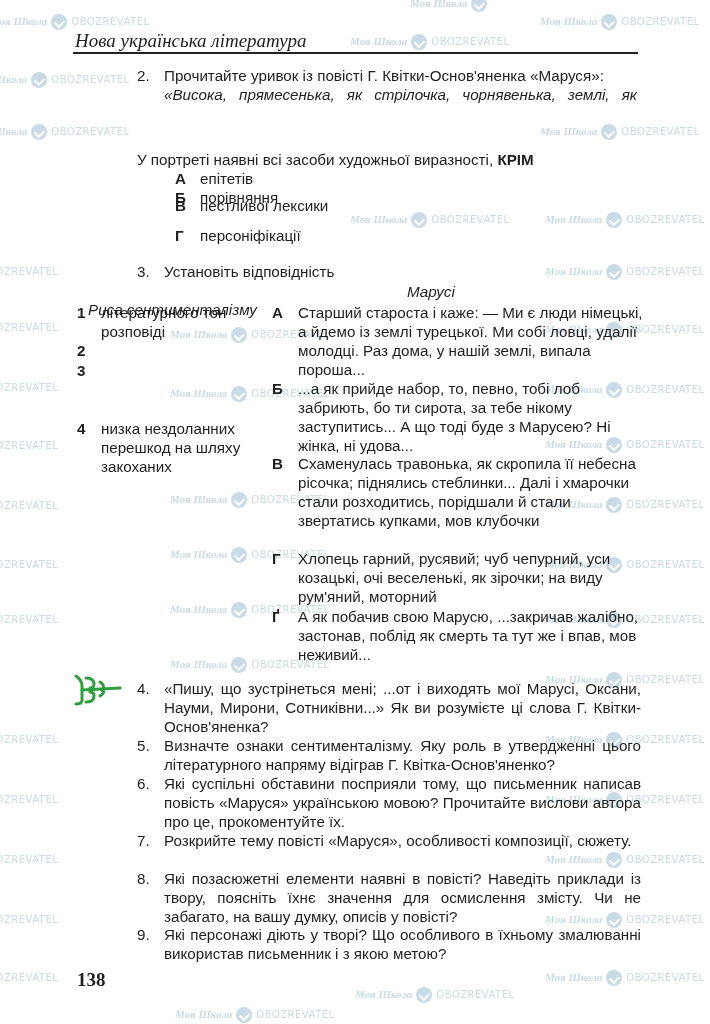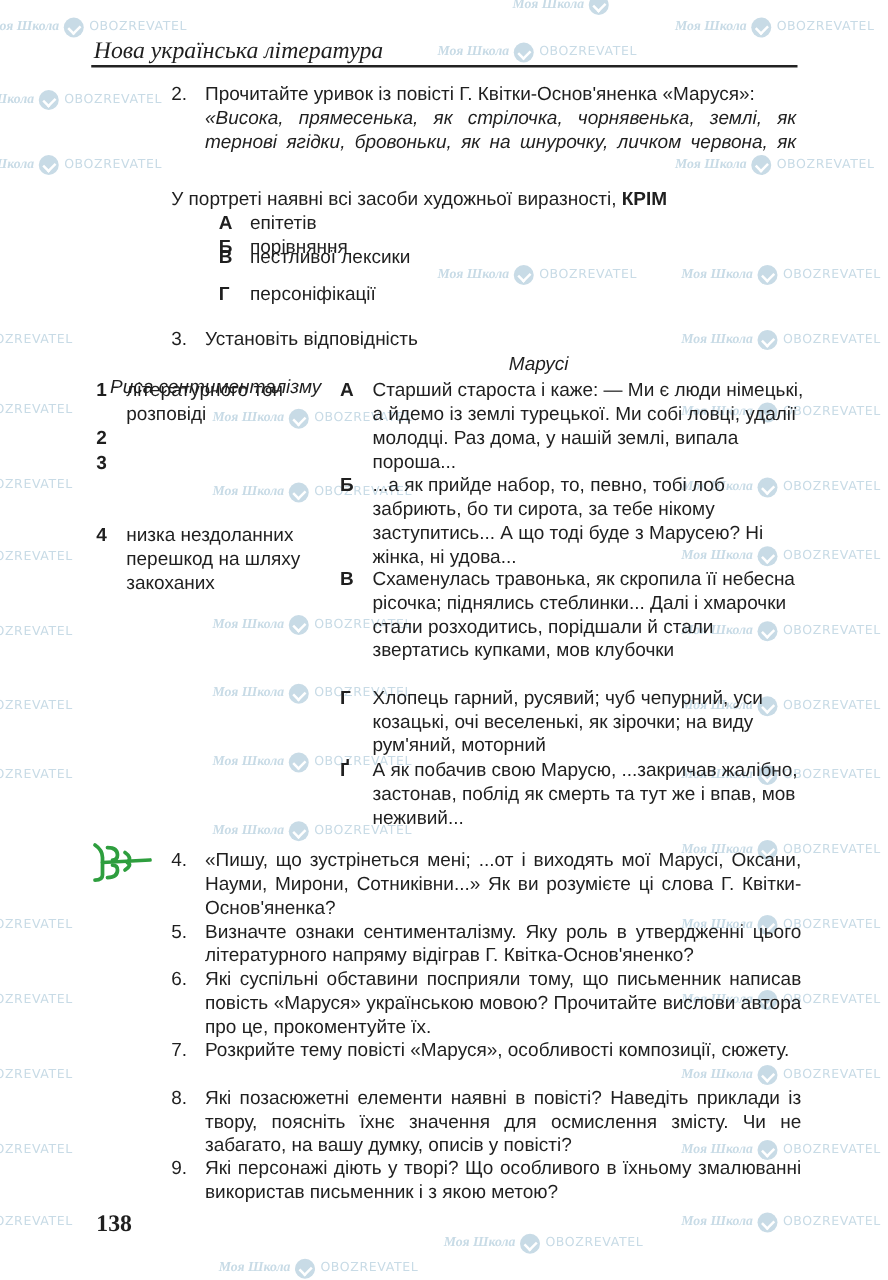--- a/index.html
+++ b/index.html
@@ -236,21 +236,20 @@
 
 <div class="header">
   <span class="title">Нова українська література</span>
 </div>
 
 <div class="q" style="top:66px">
   <span class="num">2.</span>
   <div class="body">
     <div>Прочитайте уривок із повісті Г. Квітки-Основ'яненка «Маруся»:</div>
     <div class="it" style="text-align:justify;text-align-last:justify">«Висока, прямесенька, як стрілочка, чорнявенька, землі, як</div>
-    <div class="it" style="text-align:justify;text-align-last:justify">тернові ягідки, бровоньки, як на шнурочку, личком червона, як</div>
   </div>
 </div>
 
 <div class="abs" style="left:137px;top:150px">
   <span>У портреті наявні всі засоби художньої виразності,</span>
   <span class="b">КРІМ</span>
 </div>
 
 <div class="opt" style="top:169px"><span class="l">А</span><span>епітетів</span></div>
 <div class="opt" style="top:188px"><span class="l">Б</span><span>порівняння</span></div>

